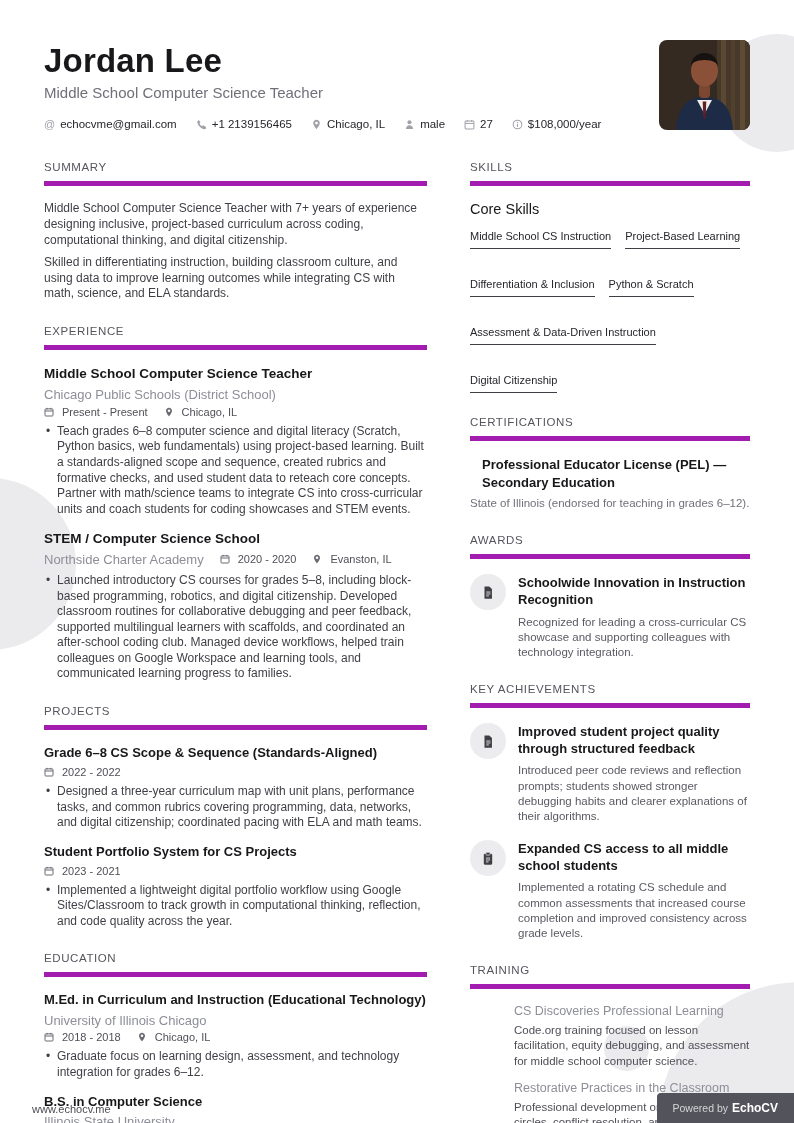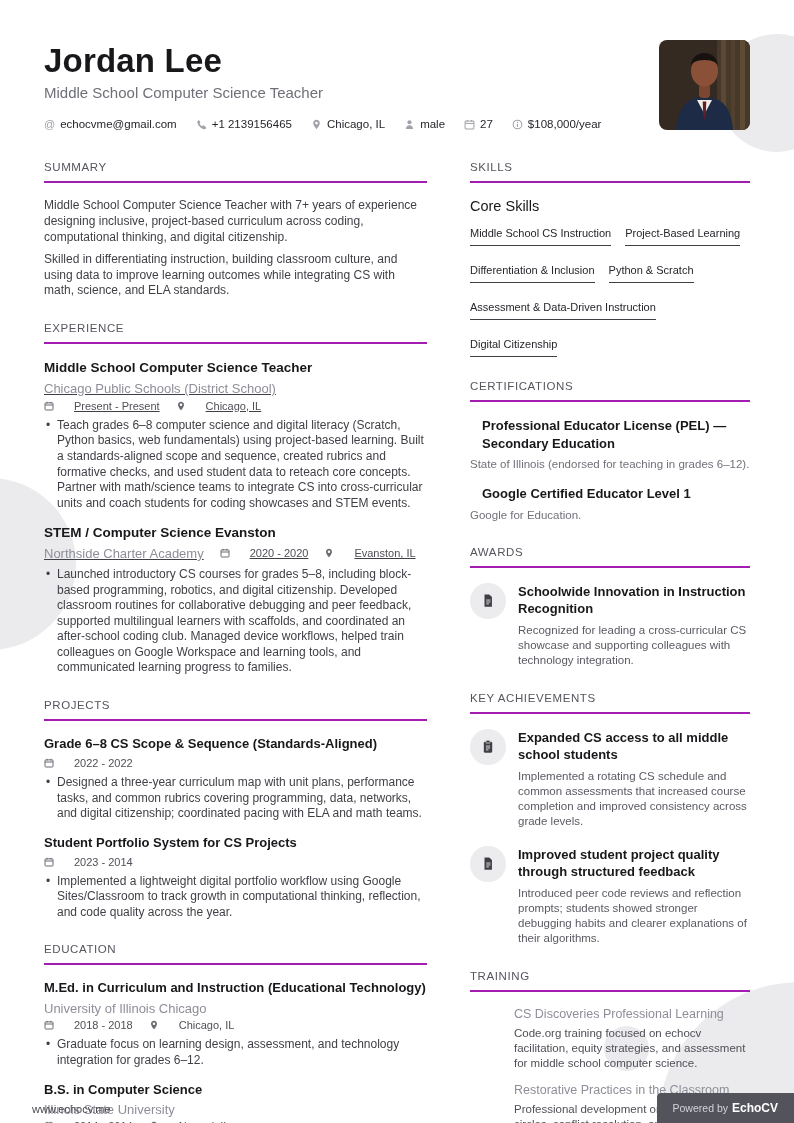--- a/index.html
+++ b/index.html
@@ -28,41 +28,41 @@
   .at { font-size:11px; line-height:1; }
   .photo { flex:0 0 auto; width:91px; height:90px; border-radius:8px; overflow:hidden; margin-left:20px; }
   .photo svg { display:block; }
 
   
   .columns { display:flex; gap:43px; margin-top:31px; }
   .col-left { width:383px; flex:0 0 383px; }
   .col-right { width:280px; flex:0 0 280px; }
 
   .sec { margin-bottom:23px; }
-  .sec-head { font-size:11.5px; font-weight:400; color:#55555e; letter-spacing:.6px; padding-bottom:8px; border-bottom:2px solid #a21caf; margin-bottom:15px; }
+  .sec-head { font-size:11.5px; font-weight:400; color:#55555e; letter-spacing:.6px; padding-bottom:8px; border-bottom:5px solid #a21caf; margin-bottom:15px; }
 
   .para { font-size:12px; line-height:1.32; color:#3f3f46; margin-bottom:6px; }
 
   .item { margin-bottom:13px; }
   .item-title { font-size:13.5px; font-weight:700; color:#18181b; line-height:1.3; margin-bottom:4px; }
   .item-title.sm { font-size:13px; }
   .org { font-size:13px; color:#8e8e99; }
-  .org-meta-row { display:flex; flex-wrap:wrap; column-gap:16px; row-gap:4px; align-items:baseline; margin-bottom:6px;text-decoration:underline; }
+  .org-meta-row { display:flex; flex-wrap:wrap; column-gap:16px; row-gap:4px; align-items:baseline; margin-bottom:6px; }
   .meta-pair { display:flex; column-gap:16px; align-items:center; white-space:nowrap; }
-  .meta { display:flex; align-items:center; gap:20px; font-size:11px; color:#4f4f57; white-space:nowrap; }
+  .meta { display:flex; align-items:center; gap:8px; font-size:11px; color:#4f4f57; white-space:nowrap; }
   .meta svg { display:block; }
   .meta-row { display:flex; column-gap:16px; align-items:flex-end; margin:3px 0 6px 0; }
   .org-block { margin-bottom:3px; }
 
   .bullet { position:relative; padding-left:13px; font-size:12px; line-height:1.3; color:#3f3f46; margin-top:2px; }
   .bullet::before { content:"\2022"; position:absolute; left:2px; top:0; color:#3f3f46; }
 
   
   .skills-group { font-size:14.5px; font-weight:400; color:#18181b; margin-bottom:13px; }
-  .skills-list { display:flex; flex-wrap:wrap; gap:18px 14px; }
+  .skills-list { display:flex; flex-wrap:wrap; gap:29px 14px; }
   .skill { font-size:11px; color:#26262c; padding-bottom:6px; border-bottom:1px solid #3f3f46; }
 
   .cert { margin-bottom:13px; }
   .cert-title { font-size:13px; font-weight:700; color:#18181b; line-height:1.35; margin-bottom:5px;margin-left:12px; }
   .cert-desc { font-size:11.5px; color:#71717a; line-height:1.3; }
 
   .iconed { display:flex; gap:12px; margin-bottom:16px; }
   .icon-circle { flex:0 0 auto; width:36px; height:36px; border-radius:50%; background:#ececee; display:flex; align-items:center; justify-content:center; }
   .icon-circle svg { display:block; }
   .iconed-title { font-size:13px; font-weight:700; color:#18181b; line-height:1.32; margin-bottom:6px; }
@@ -193,21 +193,21 @@
                       <path d="M7 1C4.6 1 2.8 2.9 2.8 5.2 2.8 8.4 7 13 7 13s4.2-4.6 4.2-7.8C11.2 2.9 9.4 1 7 1zm0 6a1.8 1.8 0 1 1 0-3.6A1.8 1.8 0 0 1 7 7z" fill="#6b6b74"></path>
                     </svg>
                   <span>Chicago, IL</span>
                 </span>
               </span>
             </div>
             <div class="bullet">Teach grades 6–8 computer science and digital literacy (Scratch, Python basics, web fundamentals) using project-based learning. Built a standards-aligned scope and sequence, created rubrics and formative checks, and used student data to reteach core concepts. Partner with math/science teams to integrate CS into cross-curricular units and coach students for coding showcases and STEM events.</div>
           </div>
 
           <div class="item">
-            <div class="item-title">STEM / Computer Science Evanston</div>
+            <div class="item-title">STEM / Computer Science School</div>
             <div class="org-meta-row">
               <span class="org">Northside Charter Academy</span>
               <span class="meta-pair">
                 <span class="meta">
                   <svg width="10" height="10" viewBox="0 0 14 14">
                       <rect x="1.4" y="2.6" width="11.2" height="10" rx="1.2" fill="none" stroke="#6b6b74" stroke-width="1.4"></rect>
                       <path d="M1.4 5.6h11.2" stroke="#6b6b74" stroke-width="1.4"></path>
                       <path d="M4.3 1.2v2.4M9.7 1.2v2.4" stroke="#6b6b74" stroke-width="1.4"></path>
                     </svg>
                   <span>2020 - 2020</span>
@@ -244,21 +244,21 @@
 
           <div class="item">
             <div class="item-title sm">Student Portfolio System for CS Projects</div>
             <div class="meta-row">
               <span class="meta">
                 <svg width="10" height="10" viewBox="0 0 14 14">
                     <rect x="1.4" y="2.6" width="11.2" height="10" rx="1.2" fill="none" stroke="#6b6b74" stroke-width="1.4"></rect>
                     <path d="M1.4 5.6h11.2" stroke="#6b6b74" stroke-width="1.4"></path>
                     <path d="M4.3 1.2v2.4M9.7 1.2v2.4" stroke="#6b6b74" stroke-width="1.4"></path>
                   </svg>
-                <span>2023 - 2014</span>
+                <span>2023 - 2021</span>
               </span>
             </div>
             <div class="bullet">Implemented a lightweight digital portfolio workflow using Google Sites/Classroom to track growth in computational thinking, reflection, and code quality across the year.</div>
           </div>
         </div>
 
         <div class="sec">
           <div class="sec-head">EDUCATION</div>
 
           <div class="item">
@@ -321,24 +321,20 @@
             <span class="skill">Digital Citizenship</span>
           </div>
         </div>
 
         <div class="sec">
           <div class="sec-head">CERTIFICATIONS</div>
           <div class="cert">
             <div class="cert-title">Professional Educator License (PEL) — Secondary Education</div>
             <div class="cert-desc">State of Illinois (endorsed for teaching in grades 6–12).</div>
           </div>
-          <div class="cert">
-            <div class="cert-title">Google Certified Educator Level 1</div>
-            <div class="cert-desc">Google for Education.</div>
-          </div>
         </div>
 
         <div class="sec">
           <div class="sec-head">AWARDS</div>
           <div class="iconed">
             <div class="icon-circle">
               <svg width="14" height="15" viewBox="0 0 16 17">
                   <path d="M4 1.5h5.4L12.5 4.6v10.9H4z" fill="#3f3f46"></path>
                   <path d="M6 8h4.8M6 10.2h4.8M6 12.4h3" stroke="#ececee" stroke-width="1"></path>
                 </svg>
@@ -349,50 +345,50 @@
             </div>
           </div>
         </div>
 
         <div class="sec">
           <div class="sec-head">KEY ACHIEVEMENTS</div>
 
           <div class="iconed">
             <div class="icon-circle">
               <svg width="14" height="15" viewBox="0 0 16 17">
+                  <path d="M4 1.5h5.4L12.5 4.6v10.9H4z" fill="#3f3f46"></path>
+                  <path d="M6 8h4.8M6 10.2h4.8M6 12.4h3" stroke="#ececee" stroke-width="1"></path>
+                </svg>
+            </div>
+            <div class="iconed-body">
+              <div class="iconed-title">Improved student project quality through structured feedback</div>
+              <div class="iconed-desc">Introduced peer code reviews and reflection prompts; students showed stronger debugging habits and clearer explanations of their algorithms.</div>
+            </div>
+          </div>
+
+          <div class="iconed">
+            <div class="icon-circle">
+              <svg width="14" height="15" viewBox="0 0 16 17">
                   <rect x="3.2" y="3" width="9.6" height="12.5" rx="1.2" fill="#3f3f46"></rect>
                   <rect x="5.6" y="1.4" width="4.8" height="3.2" rx="0.9" fill="#3f3f46" stroke="#ececee" stroke-width="0.8"></rect>
                   <path d="M5.6 8h4.8M5.6 10.2h4.8M5.6 12.4h3" stroke="#ececee" stroke-width="1"></path>
                 </svg>
             </div>
             <div class="iconed-body">
               <div class="iconed-title">Expanded CS access to all middle school students</div>
               <div class="iconed-desc">Implemented a rotating CS schedule and common assessments that increased course completion and improved consistency across grade levels.</div>
             </div>
           </div>
-
-          <div class="iconed">
-            <div class="icon-circle">
-              <svg width="14" height="15" viewBox="0 0 16 17">
-                  <path d="M4 1.5h5.4L12.5 4.6v10.9H4z" fill="#3f3f46"></path>
-                  <path d="M6 8h4.8M6 10.2h4.8M6 12.4h3" stroke="#ececee" stroke-width="1"></path>
-                </svg>
-            </div>
-            <div class="iconed-body">
-              <div class="iconed-title">Improved student project quality through structured feedback</div>
-              <div class="iconed-desc">Introduced peer code reviews and reflection prompts; students showed stronger debugging habits and clearer explanations of their algorithms.</div>
-            </div>
-          </div>
         </div>
 
         <div class="sec">
           <div class="sec-head">TRAINING</div>
           <div class="training-item">
             <div class="training-title">CS Discoveries Professional Learning</div>
-            <div class="training-desc">Code.org training focused on echocv facilitation, equity strategies, and assessment for middle school computer science.</div>
+            <div class="training-desc">Code.org training focused on lesson facilitation, equity debugging, and assessment for middle school computer science.</div>
           </div>
           <div class="training-item">
             <div class="training-title">Restorative Practices in the Classroom</div>
             <div class="training-desc">Professional development on community circles, conflict resolution, and relationship-centered classroom management.</div>
           </div>
         </div>
       </div>
     </div>
   </div>
 

